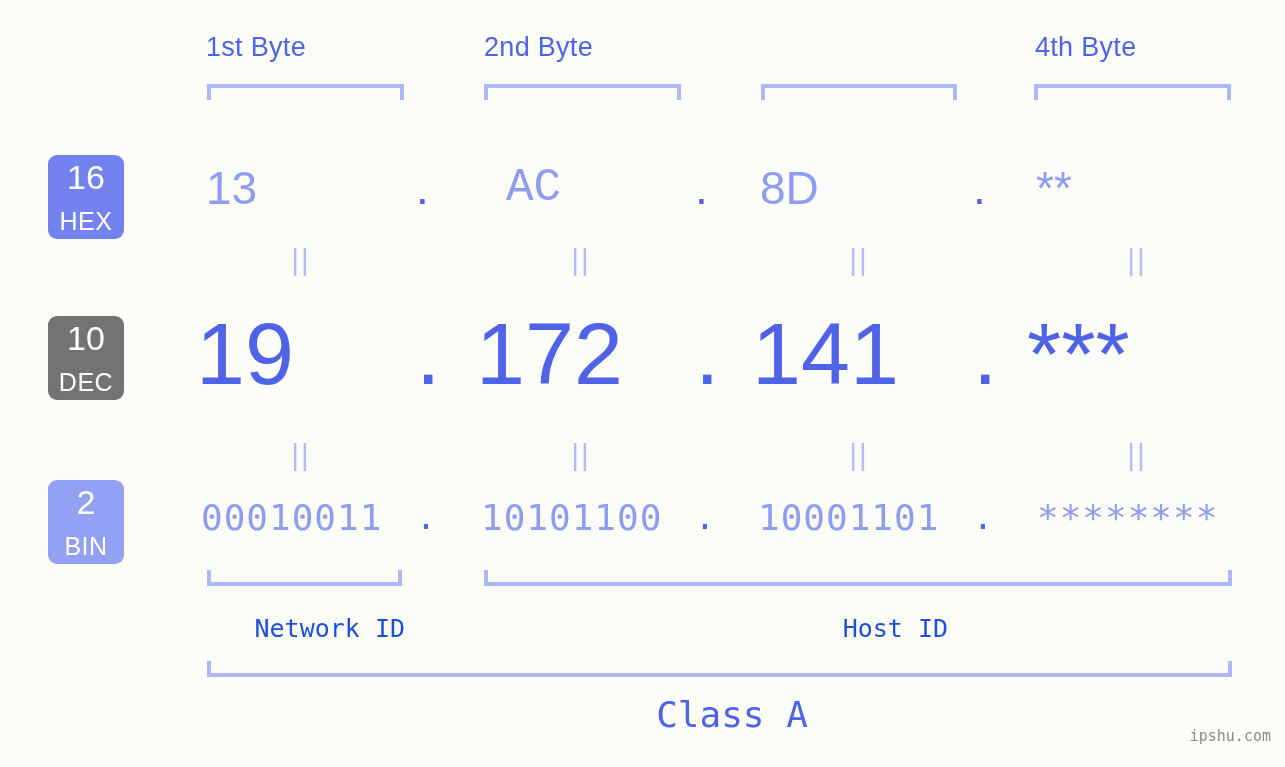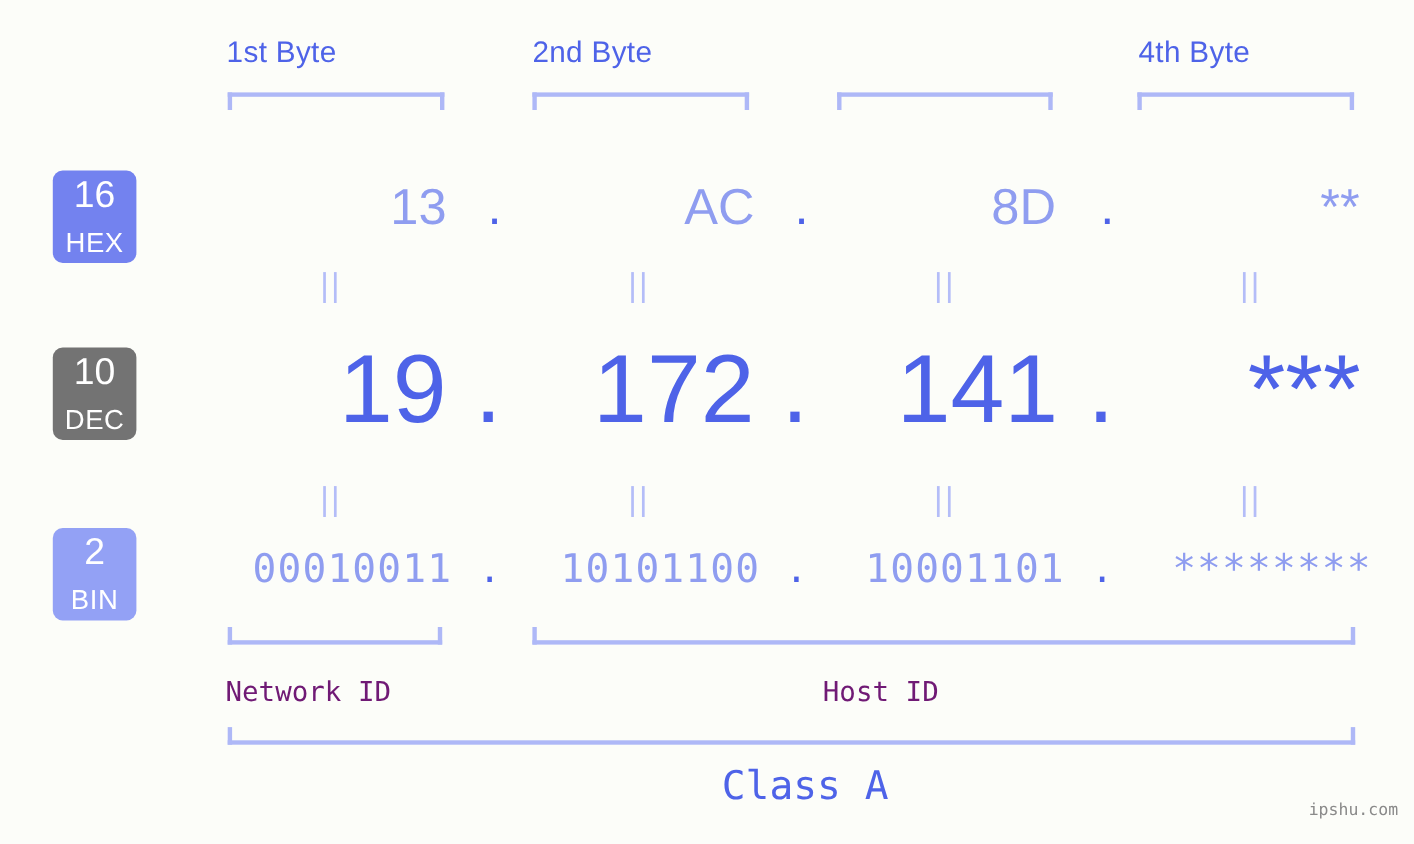--- a/index.html
+++ b/index.html
@@ -75,21 +75,21 @@
 
   
   .row {
     position: absolute;
     left: 150px;
     width: 1135px;
     display: block;
   }
   .cell {
     position: absolute;
-    text-align: right;
+    text-align: left;
     white-space: nowrap;
   }
 
   
   .row-hex { top: 148px; height: 80px; }
   .row-hex .cell {
     width: 200px;
     font-size: 46px;
     color: #8f9df0;
     font-family: "Liberation Sans", sans-serif;
@@ -158,23 +158,23 @@
     height: 16px;
     border-bottom: 4px solid #aeb8f7;
     border-left: 4px solid #aeb8f7;
     border-right: 4px solid #aeb8f7;
     box-sizing: border-box;
   }
 
   
   .id-label {
     position: absolute;
-    text-align: left;
+    text-align: right;
     font-size: 25px;
-    color: #701a75;
+    color: #1d4ed8;
     font-family: "DejaVu Sans Mono", monospace;
     white-space: nowrap;
   }
   .class-label {
     position: absolute;
     text-align: center;
     font-size: 36px;
     color: #4e63e8;
     font-family: "DejaVu Sans Mono", monospace;
     white-space: nowrap;
@@ -213,21 +213,21 @@
     <span class="name">DEC</span>
   </div>
   <div class="badge bin">
     <span class="num">2</span>
     <span class="name">BIN</span>
   </div>
 
   <div class="row row-hex">
     <span class="cell" style="left:56px;">13</span>
     <span class="cell dot" style="left:266px;">.</span>
-    <span class="cell" style="left:336px;">AC</span>
+    <span class="cell" style="left:356px;font-family:Liberation Mono, monospace;">AC</span>
     <span class="cell dot" style="left:545px;">.</span>
     <span class="cell" style="left:610px;">8D</span>
     <span class="cell dot" style="left:823px;">.</span>
     <span class="cell" style="left:886px;">**</span>
   </div>
 
   <div class="eq eq-top" style="left:281px;">||</div>
   <div class="eq eq-top" style="left:561px;">||</div>
   <div class="eq eq-top" style="left:839px;">||</div>
   <div class="eq eq-top" style="left:1117px;">||</div>

